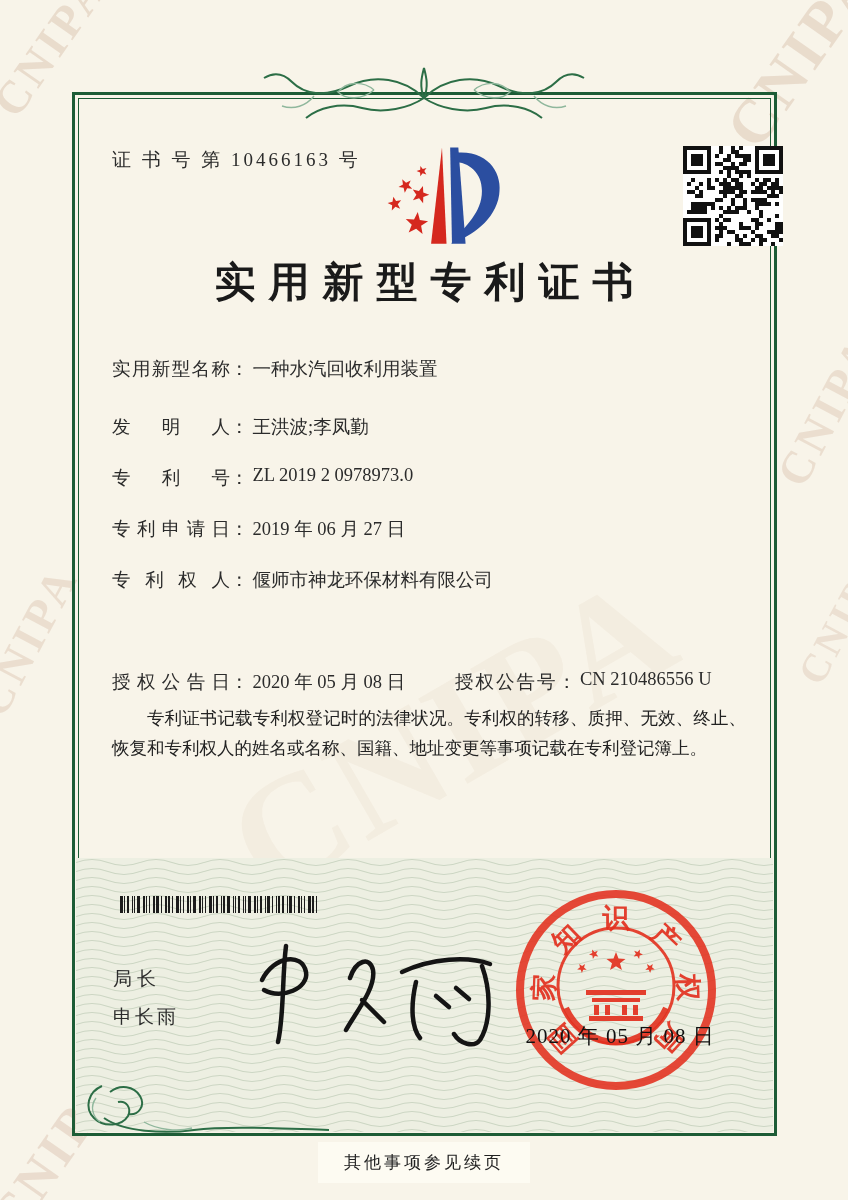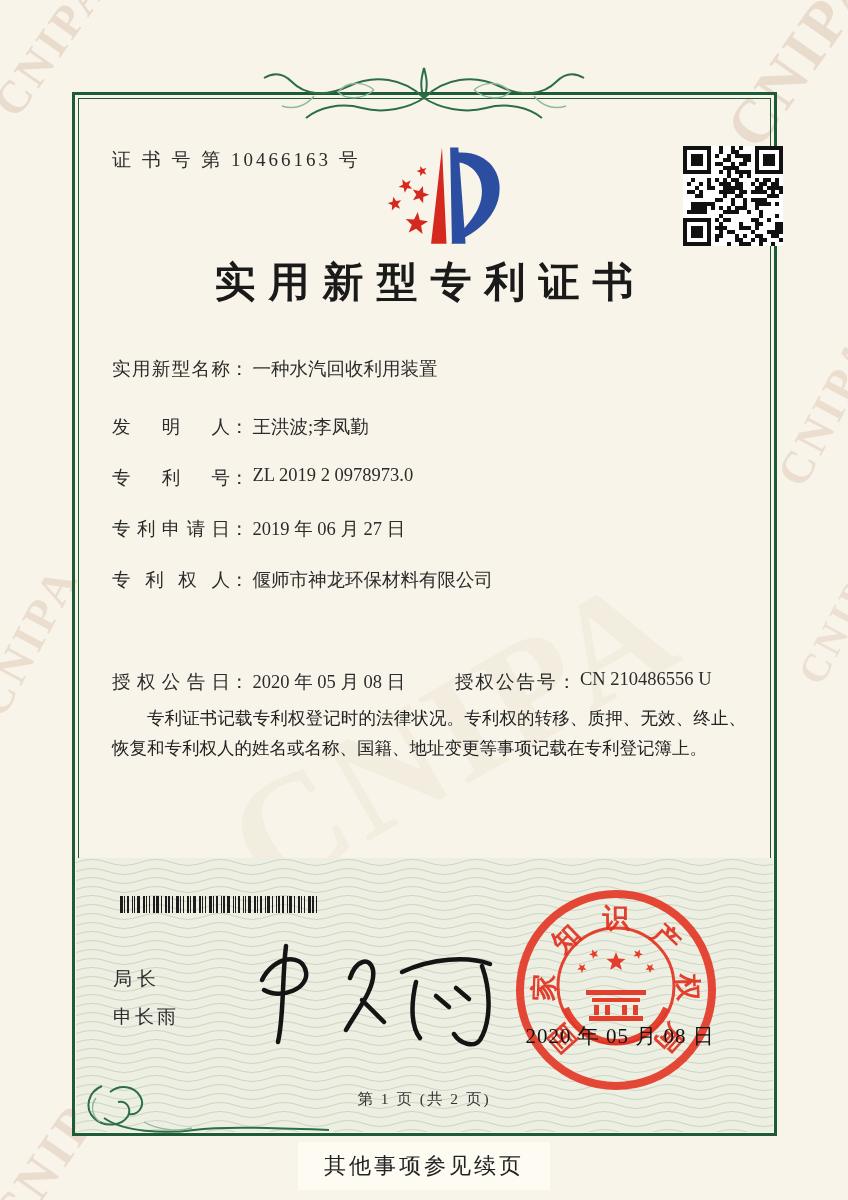--- a/index.html
+++ b/index.html
@@ -79,21 +79,21 @@
     position:absolute; left:500px; top:1022px; width:240px; text-align:center;
     font-size:21px; color:#111; letter-spacing:1px; z-index:4;
   }
 
   .page-info {
     position:absolute; left:0; top:1089px; width:848px; text-align:center;
     font-size:15.5px; letter-spacing:2px; color:#333; z-index:2;
   }
   .cont-note {
     position:absolute; left:50%; top:1142px; transform:translateX(-50%);
-    background:#fdfbf2; padding:9px 26px; font-size:22px; letter-spacing:3px;
+    background:#fdfbf2; padding:9px 26px; font-size:17px; letter-spacing:3px;
     color:#222; z-index:2; white-space:nowrap;
   }
 </style>
 </head>
 <body>
 
 <div class="page">
 
   <div id="wm-layer">
       <div class="wm" style="left: -18px; top: 96px; font-size: 46px; transform: rotate(-55deg); color: rgba(205, 172, 150, 0.34);">CNIPA</div>
@@ -442,16 +442,15 @@
           <rect x="-22" y="19" width="5" height="10"></rect>
           <rect x="-11" y="19" width="5" height="10"></rect>
           <rect x="6" y="19" width="5" height="10"></rect>
           <rect x="17" y="19" width="5" height="10"></rect>
           <rect x="-27" y="30" width="54" height="5"></rect>
         </g>
       </svg>
     </div>
     <div class="seal-date">2020 年 05 月 08 日</div>
 
-    <div class="page-info">第 1 页 (共 2 页)</div>
     <div class="cont-note">其他事项参见续页</div>
   </div>
 </div>
 
 </body></html>

